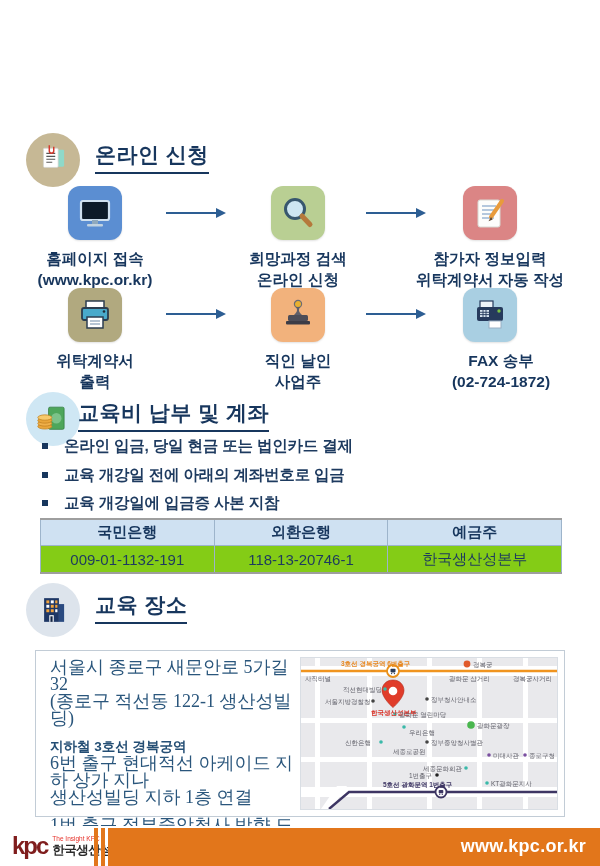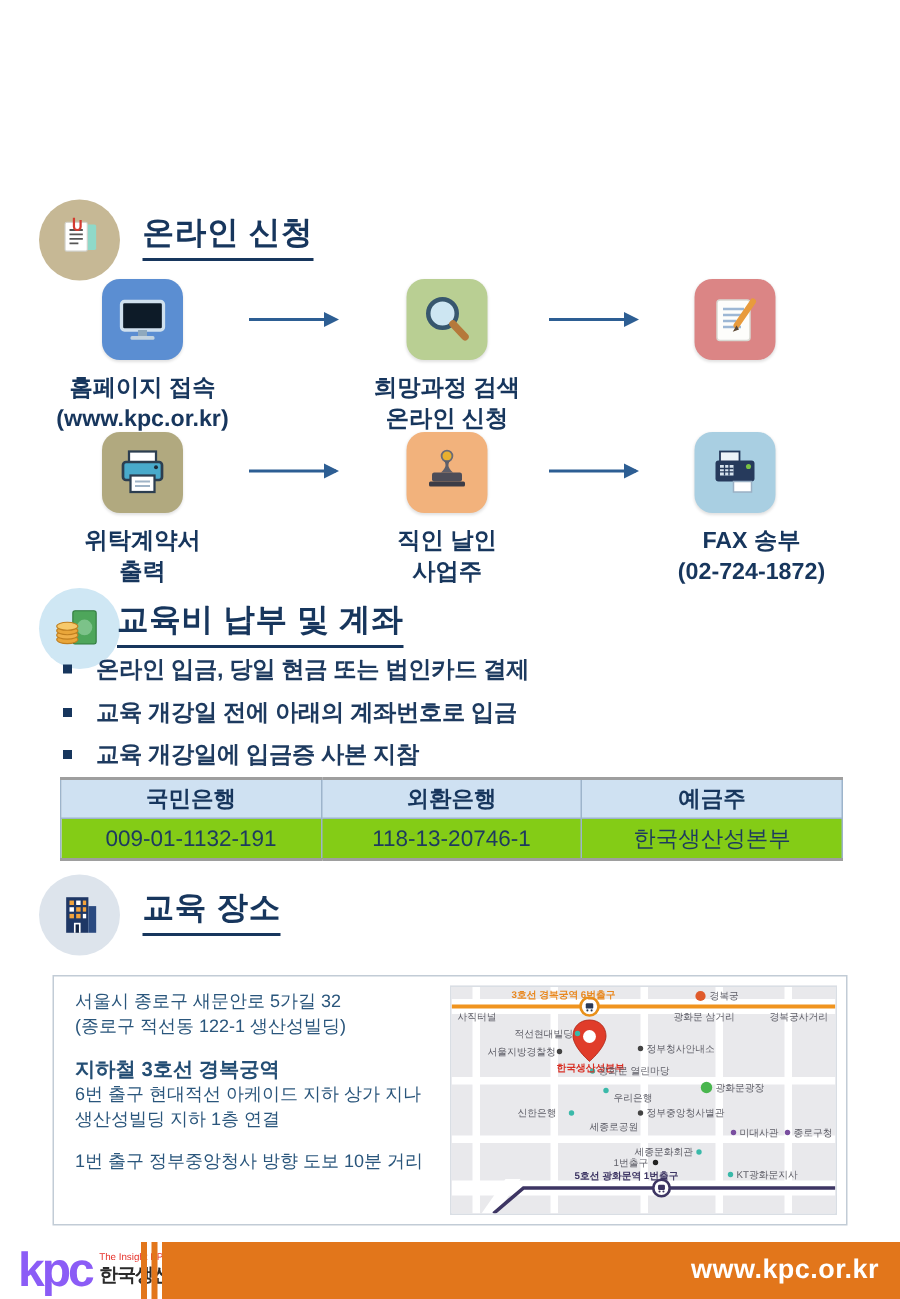--- a/index.html
+++ b/index.html
@@ -52,40 +52,40 @@
   .bank-table th{background:#cfe1f2;color:#17365d;font-weight:700;font-size:15px;
     border:1px solid #9db4cb;border-top:2px solid #9e9e9e;padding:3px 0;}
   .bank-table td{background:#84cc16;color:#1d3a5f;font-size:15px;
     border:1px solid #9db4cb;border-bottom:2px solid #9e9e9e;padding:3.5px 0;text-align:center;}
 
   
   .loc-box{position:absolute;left:35px;top:650px;width:528px;height:165px;background:#ffffff;
     border:1.6px solid #c2ccd6;}
   .loc-text{position:absolute;left:14px;top:8px;width:250px;color:#2a567c;}
   .loc-head{font-size:13.5px;font-weight:700;color:#244e74;line-height:17px;}
-  .loc-line{font-size:12px;line-height:17px;}
+  .loc-line{font-size:18px;line-height:17px;font-family:Liberation Serif, serif;}
   .loc-group{margin-bottom:11px;}
 
   
   .map{position:absolute;right:6px;top:6px;width:256px;height:151px;background:#f4f4f6;
     border:1px solid #d9dee4;overflow:hidden;}
   .map-svg{position:absolute;left:0;top:0;width:100%;height:100%;}
   .ml{position:absolute;font-size:6.5px;line-height:7px;color:#5d5d66;white-space:nowrap;}
   .ml-orange{color:#e8871e;font-weight:700;}
   .ml-red{color:#d93025;font-weight:700;}
   .ml-purple{color:#3d3563;font-weight:700;}
 
   
   .footer{position:absolute;left:0;top:826px;width:600px;height:40px;background:#ffffff;}
   .f-bar{position:absolute;left:108px;top:2px;width:492px;height:38px;background:#e2761b;}
   .f-stripe{position:absolute;top:2px;width:4px;height:38px;background:#e2761b;}
   .f-url{position:absolute;right:14px;top:10px;font-size:18px;font-weight:700;color:#ffffff;
     letter-spacing:.3px;}
   .logo{position:absolute;left:12px;top:8px;display:flex;align-items:center;}
-  .logo-kpc{font-size:32px;font-weight:800;color:#8b5cf6;letter-spacing:-2px;line-height:24px;}
+  .logo-kpc{font-size:24px;font-weight:800;color:#7f1d1d;letter-spacing:-2px;line-height:24px;}
   .logo-col{margin-left:5px;display:flex;flex-direction:column;}
   .logo-tag{font-size:6.5px;color:#e63029;line-height:8px;}
   .logo-org{font-size:12.5px;font-weight:700;color:#2a2a2a;line-height:14px;letter-spacing:-0.5px;}
 </style>
 </head>
 <body>
 
 <div class="page">
 
 
@@ -123,20 +123,24 @@
   <div class="arrow" style="left:166px;top:212px;"></div>
   <div class="arrow" style="left:366px;top:212px;"></div>
 
   <div class="step-label" style="left:-10px;top:248px;">
     <div>홈페이지 접속</div>
     <div>(www.kpc.or.kr)</div>
   </div>
   <div class="step-label" style="left:193px;top:248px;">
     <div>희망과정 검색</div>
     <div>온라인 신청</div>
+  </div>
+  <div class="step-label" style="left:385px;top:248px;">
+    <div>참가자 정보입력</div>
+    <div>위탁계약서 자동 작성</div>
   </div>
 
   <div class="tile t-khaki" style="left:68px;top:288px;">
     <svg width="36" height="36" viewBox="0 0 36 36">
       <rect x="9" y="4" width="18" height="8" fill="#ffffff" stroke="#2c3e50" stroke-width="1.5"></rect>
       <rect x="5" y="11" width="26" height="12" rx="2" fill="#49aacb" stroke="#2c3e50" stroke-width="1.8"></rect>
       <circle cx="27" cy="14.5" r="1.3" fill="#1d2b38"></circle>
       <rect x="10" y="20" width="16" height="11" fill="#ffffff" stroke="#2c3e50" stroke-width="1.5"></rect>
       <path d="M13 24h10 M13 27h10" stroke="#9fb3c6" stroke-width="1.3" fill="none"></path>
     </svg>

